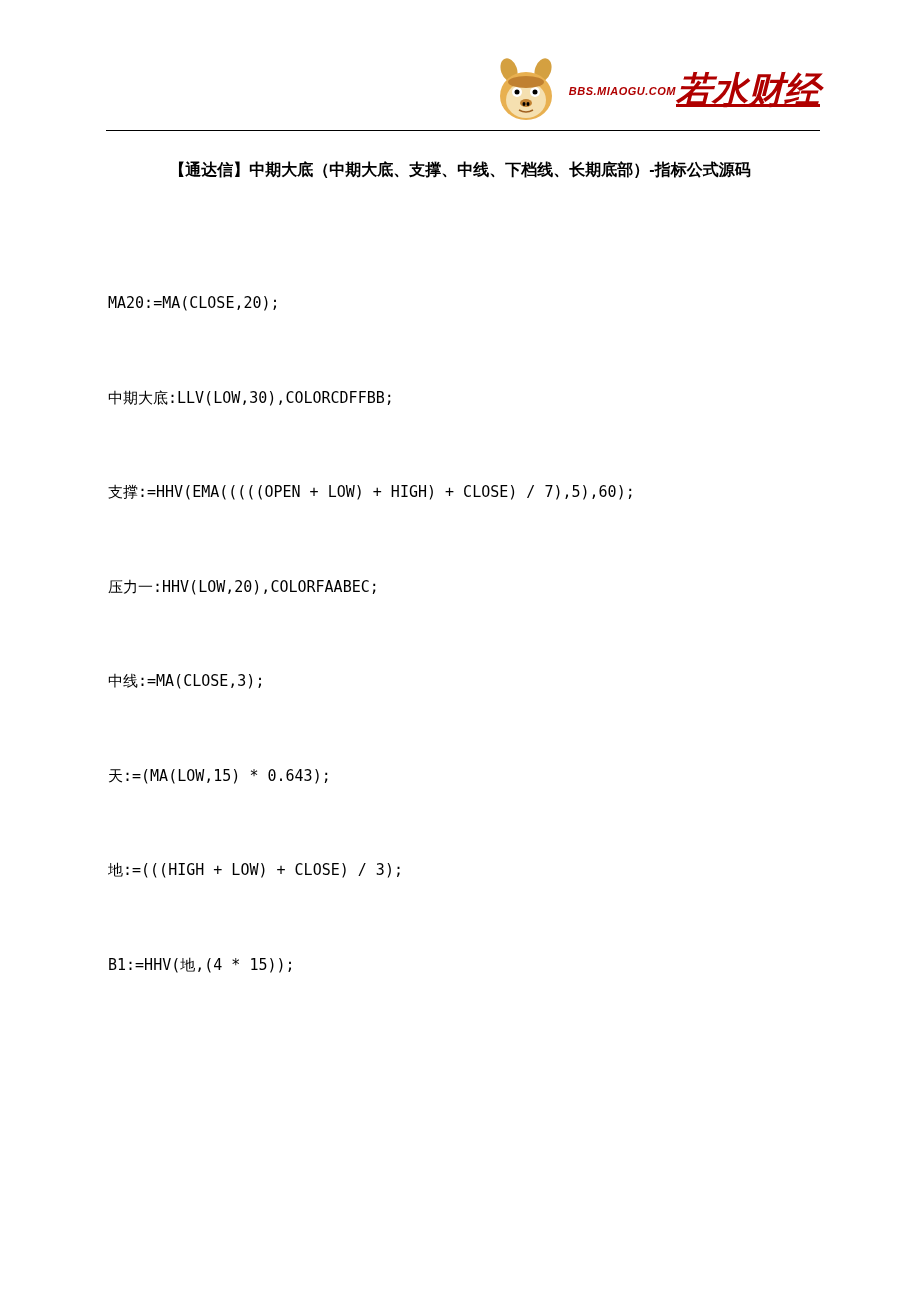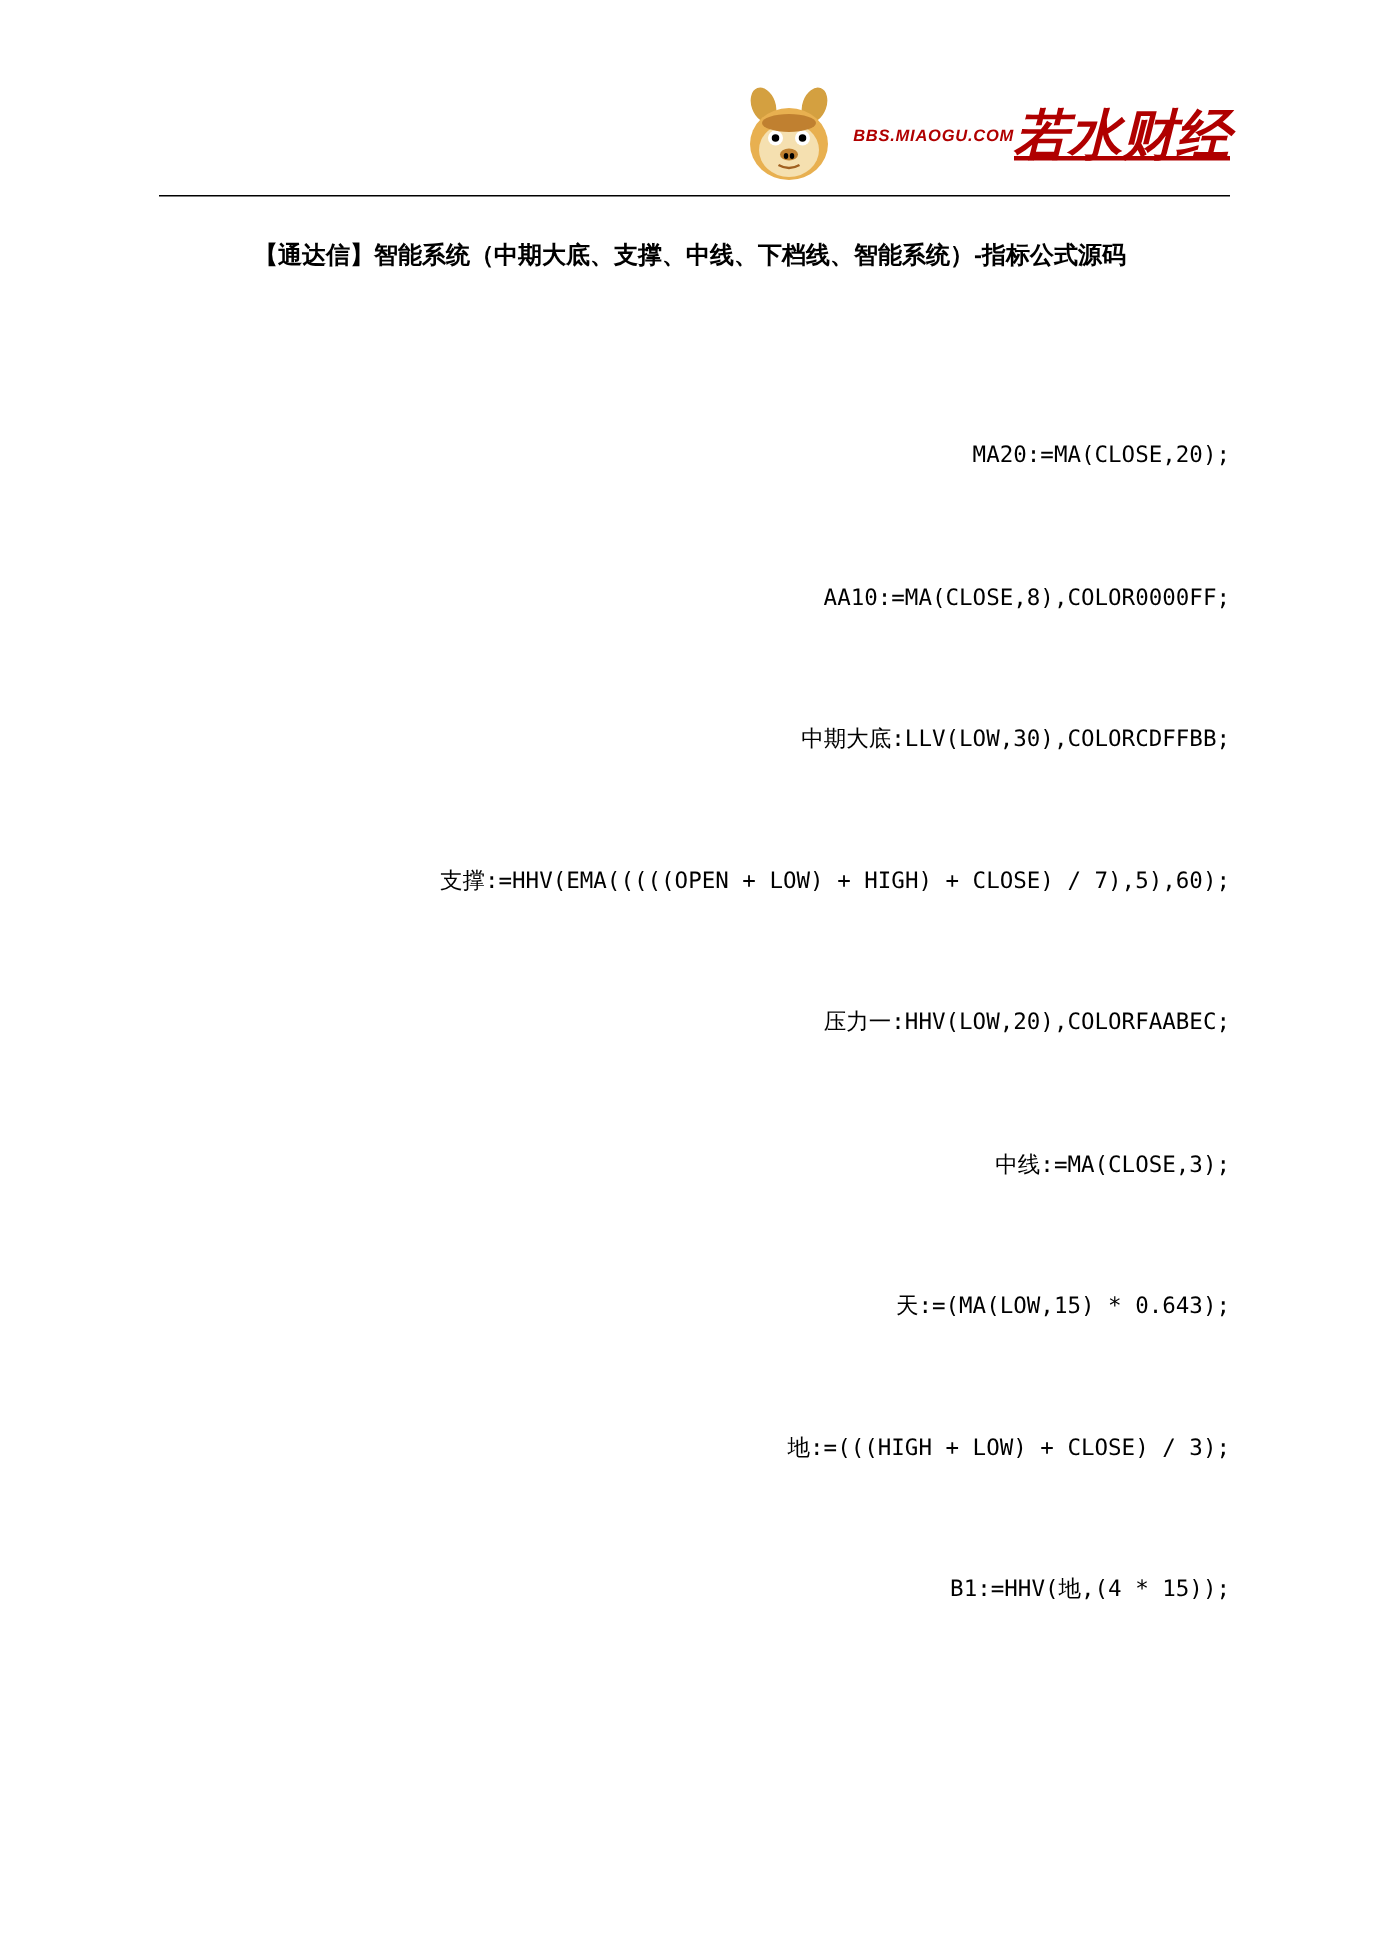--- a/index.html
+++ b/index.html
@@ -75,21 +75,20 @@
       right: 100px;
       font-family: "SimSun", "宋体", monospace;
       font-size: 15px;
       line-height: 31.5px;
       color: #000;
       white-space: pre-wrap;
       word-break: break-all;
     }
     .code-line {
       display: block;
-      text-align: right;
     }
   </style>
 </head>
 <body>
 
 <div class="header">
   <div class="logo-mascot">
     <svg viewBox="0 0 70 66" xmlns="http://www.w3.org/2000/svg">
       <ellipse cx="18" cy="12" rx="8" ry="12" fill="#d4a040" transform="rotate(-20 18 12)"></ellipse>
       <ellipse cx="52" cy="12" rx="8" ry="12" fill="#d4a040" transform="rotate(20 52 12)"></ellipse>
@@ -107,25 +106,24 @@
     </svg>
   </div>
   <div class="logo-text">
     <span class="logo-url">BBS.MIAOGU.COM</span>
     <span class="logo-chinese">若水财经</span>
   </div>
 </div>
 
 <div class="header-line"></div>
 
-<div class="title">【通达信】智能系统（中期大底、支撑、中线、下档线、智能系统）-指标公式源码</div>
+<div class="title">【通达信】中期大底（中期大底、支撑、中线、下档线、长期底部）-指标公式源码</div>
 
 <div class="code-content">
   <span class="code-line">MA20:=MA(CLOSE,20);</span>
-  <span class="code-line">AA10:=MA(CLOSE,8),COLOR0000FF;</span>
   <span class="code-line">中期大底:LLV(LOW,30),COLORCDFFBB;</span>
   <span class="code-line">支撑:=HHV(EMA(((((OPEN + LOW) + HIGH) + CLOSE) / 7),5),60);</span>
   <span class="code-line">压力一:HHV(LOW,20),COLORFAABEC;</span>
   <span class="code-line">中线:=MA(CLOSE,3);</span>
   <span class="code-line">天:=(MA(LOW,15) * 0.643);</span>
   <span class="code-line">地:=(((HIGH + LOW) + CLOSE) / 3);</span>
   <span class="code-line">B1:=HHV(地,(4 * 15));</span>
   
   
   

